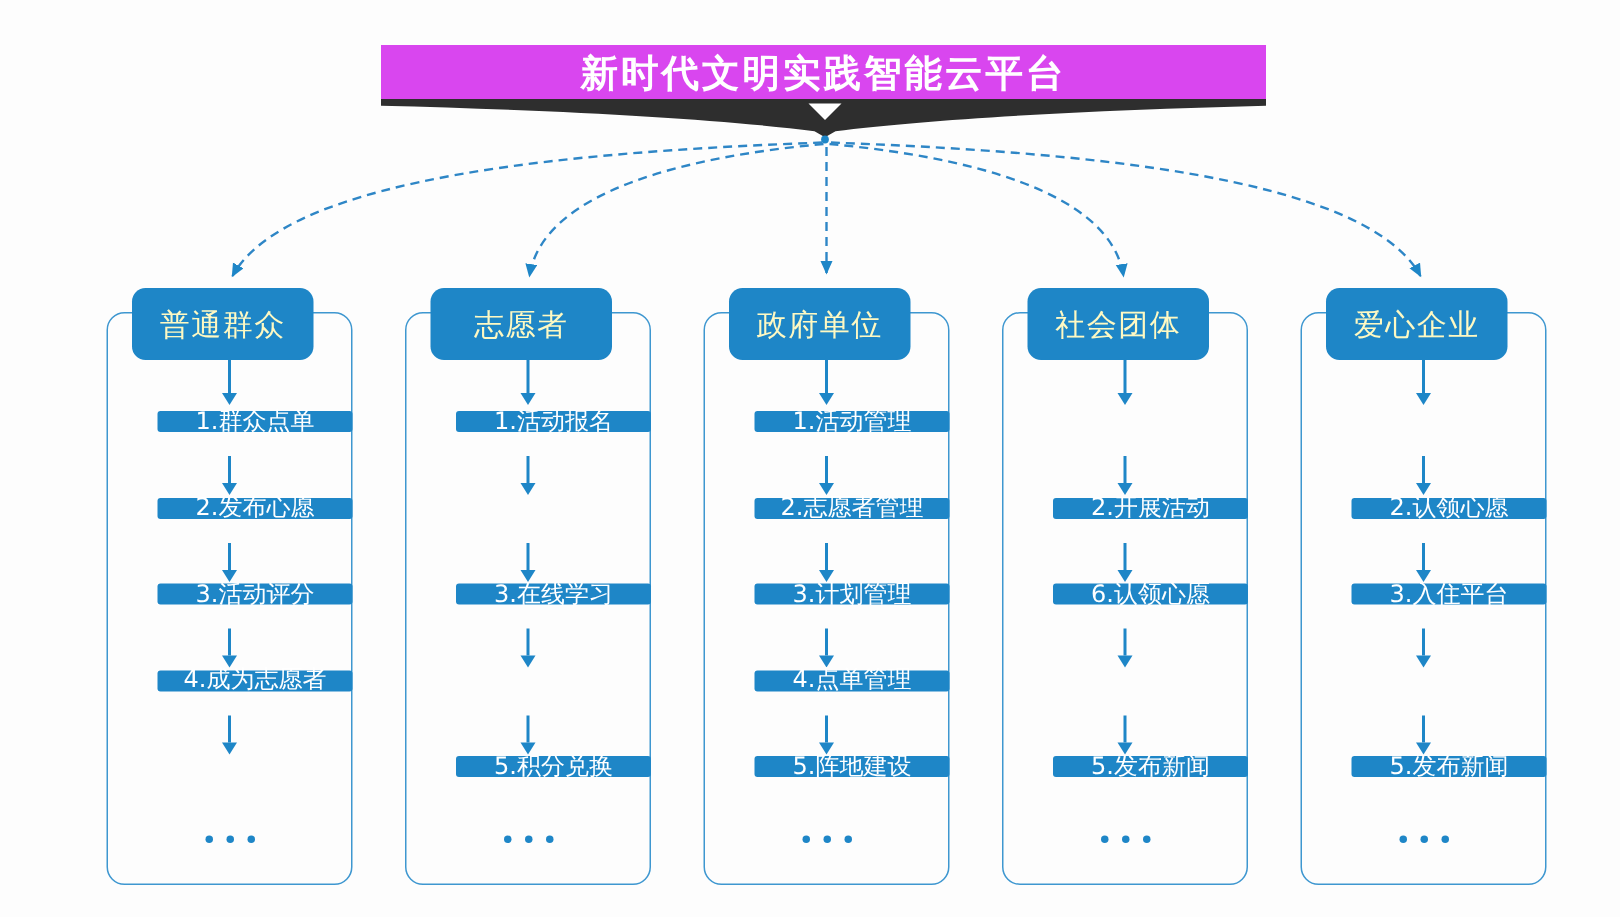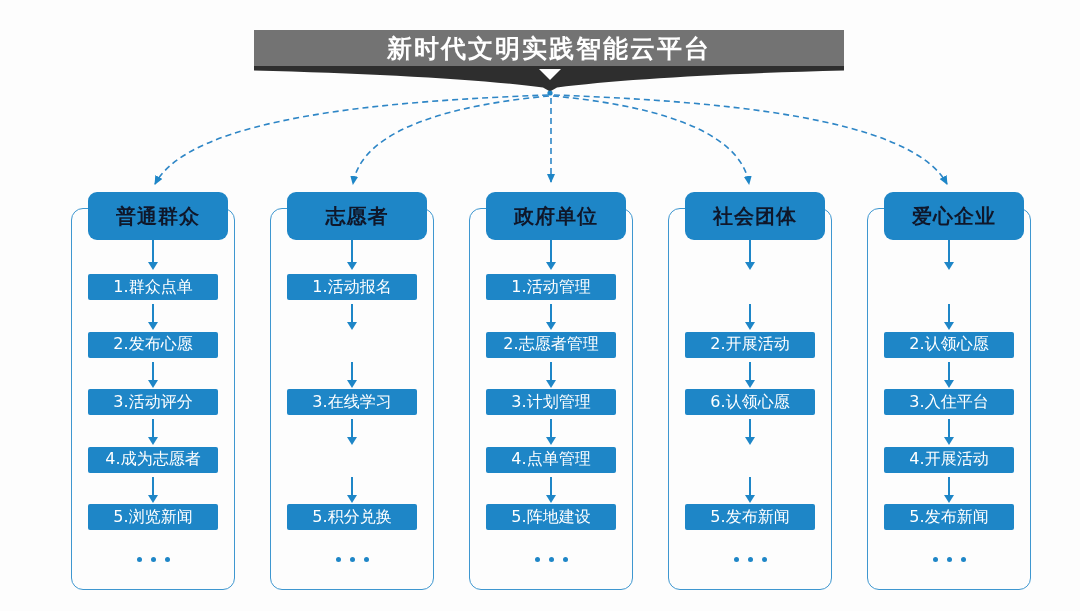--- a/index.html
+++ b/index.html
@@ -7,44 +7,44 @@
     width:1080px;height:611px;
     background:#fdfdfd;
     font-family:"DejaVu Sans","Liberation Sans",sans-serif;
     overflow:hidden;
   }
   .stage{position:relative;width:1080px;height:611px;}
 
   
   .banner{
     position:absolute;left:254px;top:30px;width:590px;height:37px;
-    background:#737373;color:#ffffff;
+    background:#d946ef;color:#ffffff;
     display:flex;align-items:center;justify-content:center;
     font-size:25px;font-weight:bold;letter-spacing:2px;
   }
   .dark-band{position:absolute;left:254px;top:66px;width:590px;height:27px;}
 
   
   .connectors{position:absolute;left:0;top:0;width:1080px;height:611px;pointer-events:none;}
 
   
   .col{position:absolute;top:188px;width:164px;height:410px;}
   .panel{
     position:absolute;top:20px;left:0;width:164px;height:382px;
     border:1.5px solid #3e97d0;border-radius:12px;box-sizing:border-box;
     background:transparent;z-index:0;
   }
   .colhead{
-    position:absolute;top:4px;left:17px;width:140px;height:48px;
-    background:#1e86c7;border-radius:9px;color:#0f172a;
-    font-size:20px;font-weight:bold;letter-spacing:1px;
+    position:absolute;top:4px;left:17px;width:121px;height:48px;
+    background:#1e86c7;border-radius:9px;color:#fef9c3;
+    font-size:20px;font-weight:normal;letter-spacing:1px;
     display:flex;align-items:center;justify-content:center;z-index:2;
   }
   .step{
-    position:absolute;left:17px;width:130px;height:26px;
+    position:absolute;left:34px;width:130px;height:14px;
     background:#1e86c7;border-radius:2px;color:#fff;font-size:16px;
     display:flex;align-items:center;justify-content:center;z-index:2;
     white-space:nowrap;
   }
   .arrow{
     position:absolute;left:50%;transform:translateX(-50%);
     display:flex;flex-direction:column;align-items:center;z-index:1;
   }
   .arrow .ln{flex:1;width:2.5px;background:#1e86c7;}
   .arrow .hd{
@@ -104,21 +104,20 @@
     <div class="step" style="top:201px">3.活动评分</div>
     <div class="arrow" style="top:231px;height:26px">
         <i class="ln"></i>
         <i class="hd"></i>
       </div>
     <div class="step" style="top:258.5px">4.成为志愿者</div>
     <div class="arrow" style="top:288.5px;height:26px">
         <i class="ln"></i>
         <i class="hd"></i>
       </div>
-    <div class="step" style="top:316px">5.浏览新闻</div>
     <div class="dots">
         <i class="dot"></i>
         <i class="dot"></i>
         <i class="dot"></i>
       </div>
   </div>
 
   <div class="col" style="left:270px">
     <div class="panel"></div>
     <div class="colhead">志愿者</div>
@@ -234,21 +233,20 @@
     <div class="step" style="top:143.5px">2.认领心愿</div>
     <div class="arrow" style="top:173.5px;height:26px">
         <i class="ln"></i>
         <i class="hd"></i>
       </div>
     <div class="step" style="top:201px">3.入住平台</div>
     <div class="arrow" style="top:231px;height:26px">
         <i class="ln"></i>
         <i class="hd"></i>
       </div>
-    <div class="step" style="top:258.5px">4.开展活动</div>
     <div class="arrow" style="top:288.5px;height:26px">
         <i class="ln"></i>
         <i class="hd"></i>
       </div>
     <div class="step" style="top:316px">5.发布新闻</div>
     <div class="dots">
         <i class="dot"></i>
         <i class="dot"></i>
         <i class="dot"></i>
       </div>

